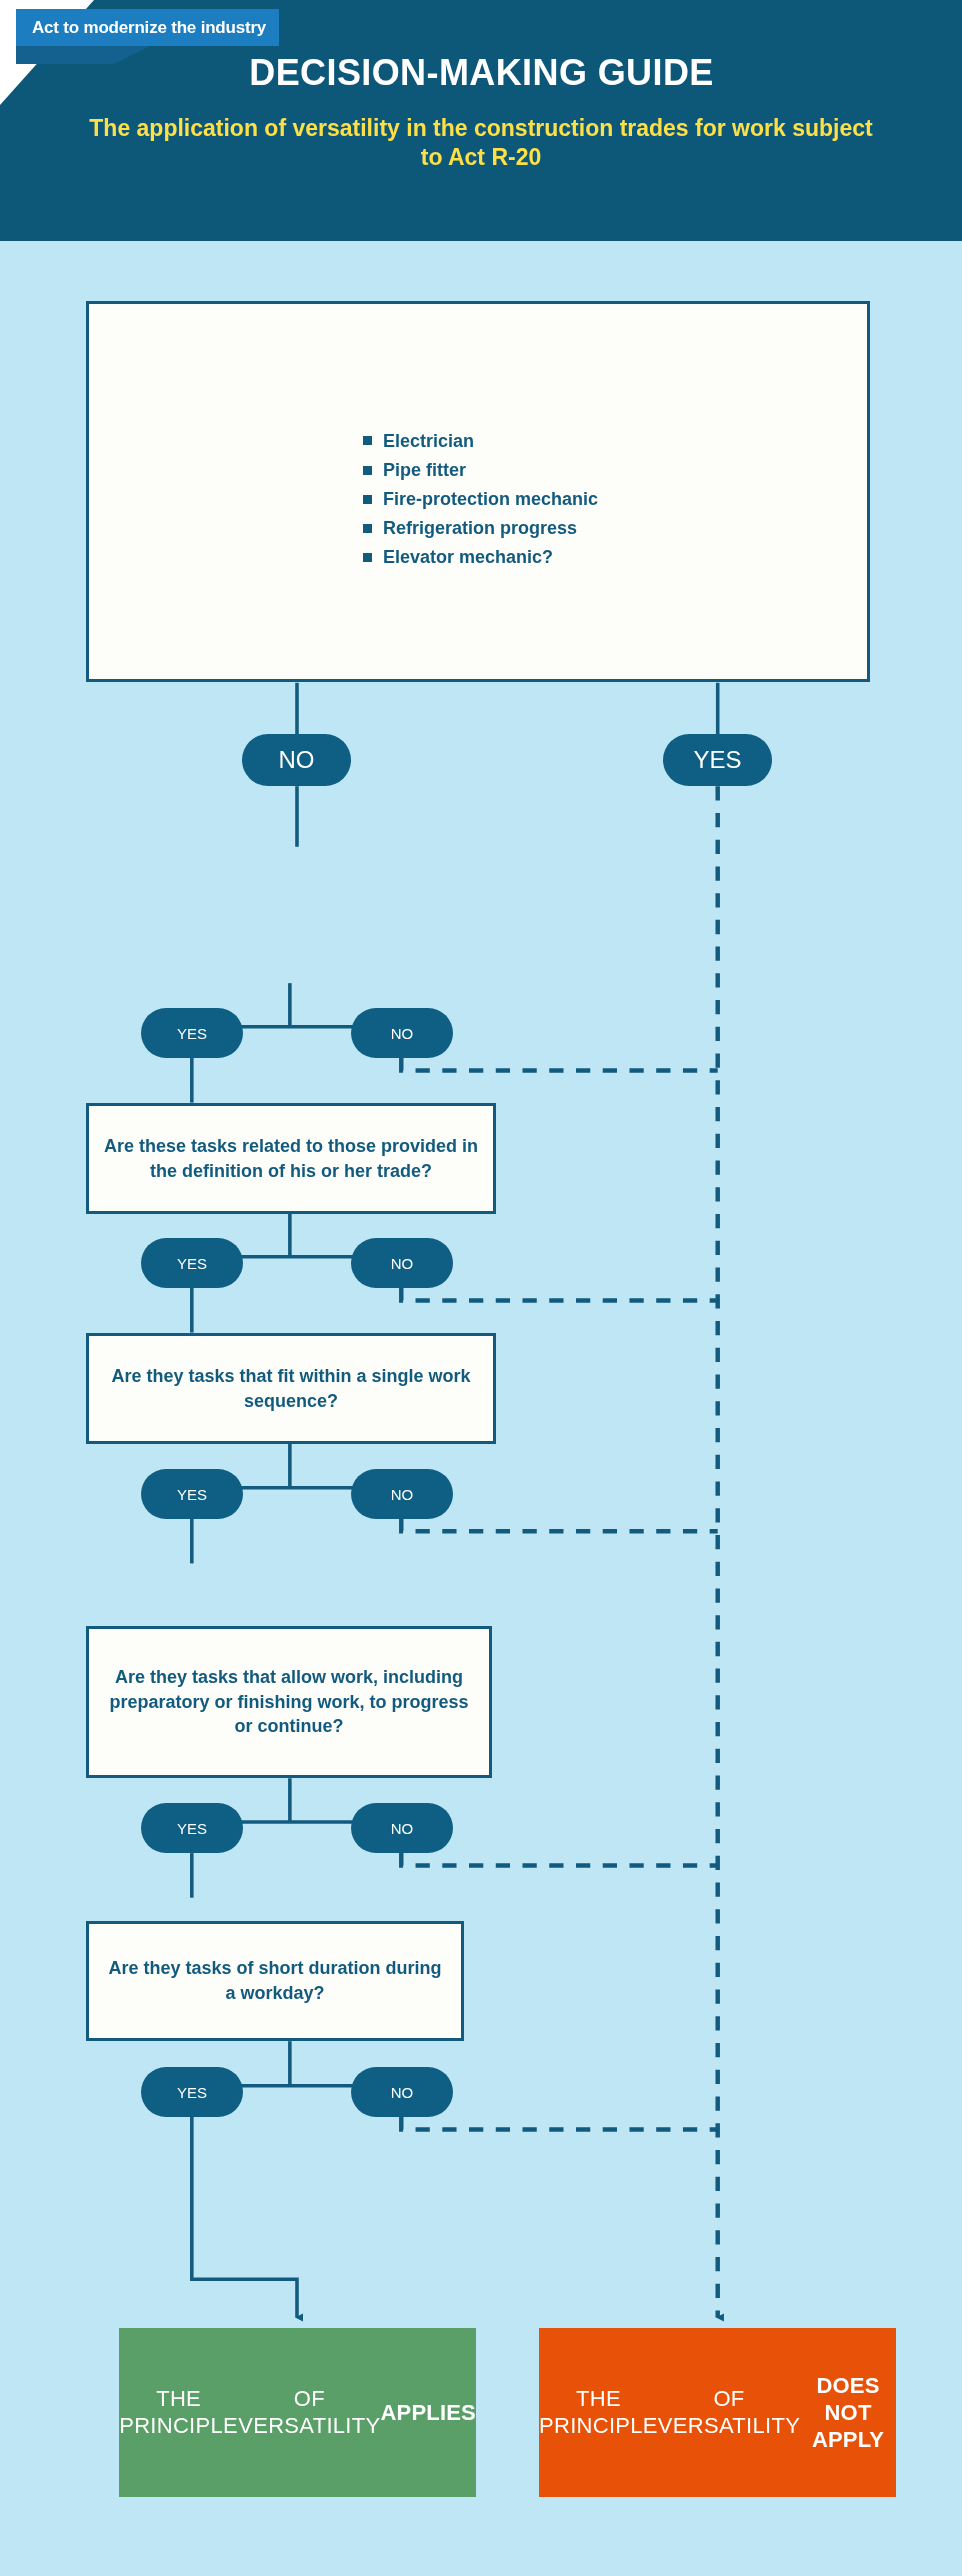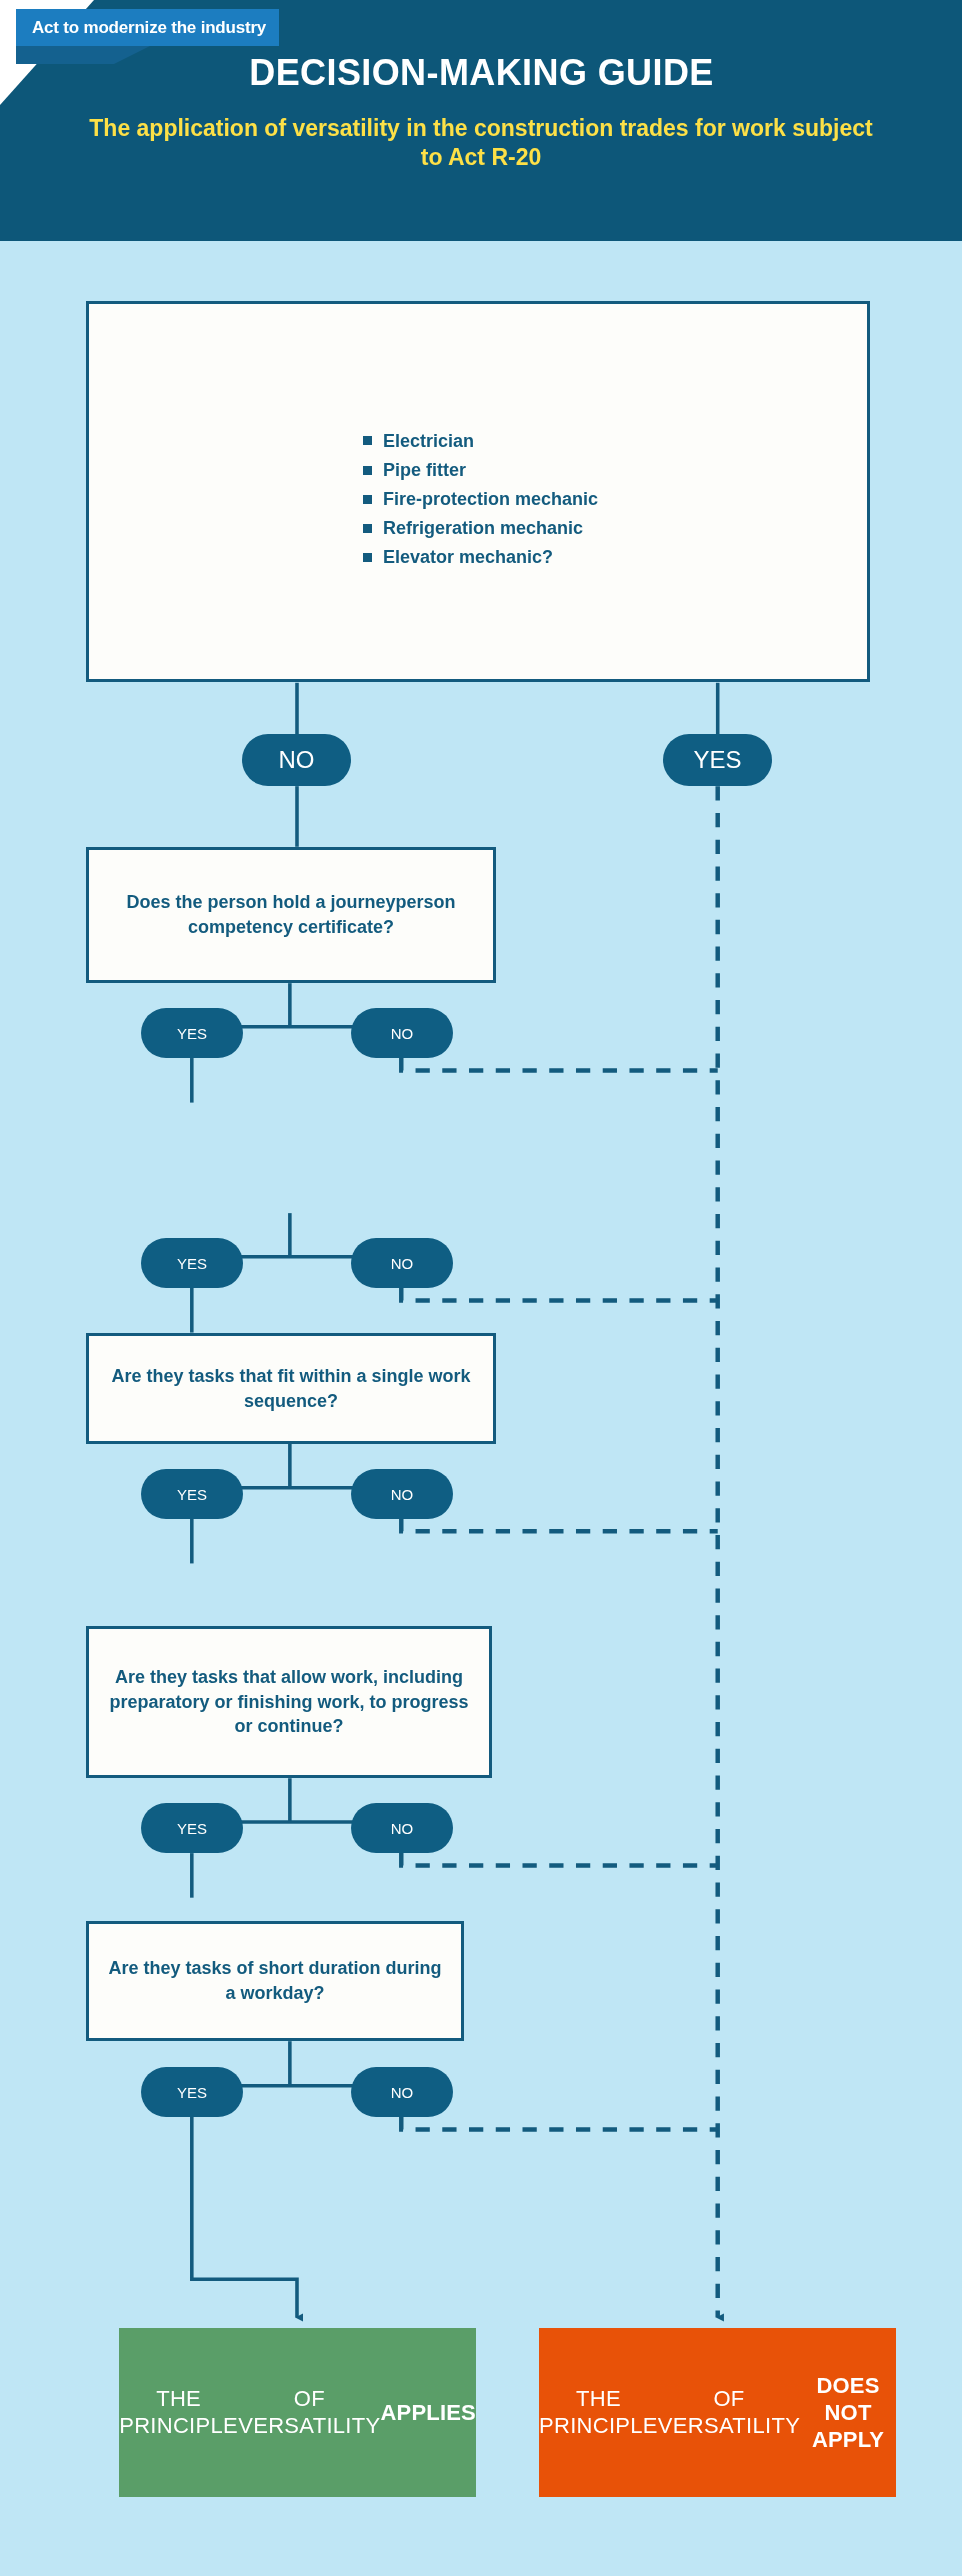--- a/index.html
+++ b/index.html
@@ -223,32 +223,32 @@
       <path d="M450,2079 L450,2093 L805,2093"></path>
       <path d="M450,2375 L450,2389 L805,2389"></path>
     </g>
   </svg>
 
   <div class="qbox q-main" style="left:86px; top:301px; width:784px; height:381px; flex-direction:column; padding:37px 50px;">
     <ul class="trade-list">
       <li>Electrician</li>
       <li>Pipe fitter</li>
       <li>Fire-protection mechanic</li>
-      <li>Refrigeration mechanic</li>
+      <li>Refrigeration progress</li>
       <li>Elevator mechanic?</li>
     </ul>
   </div>
 
   <div class="badge badge-lg" style="left:242px; top:734px; width:109px; height:52px;">NO</div>
   <div class="badge badge-lg" style="left:663px; top:734px; width:109px; height:52px;">YES</div>
 
-  <div class="qbox q-small" style="left:86px; top:847px; width:410px; height:136px;">Does the person hold a journeyperson competency certificate?</div>
   <div class="badge badge-sm" style="left:141px; top:1008px; width:102px; height:50px;">YES</div>
   <div class="badge badge-sm" style="left:351px; top:1008px; width:102px; height:50px;">NO</div>
 
+  <div class="qbox q-small" style="left:86px; top:1103px; width:410px; height:111px;">Are these tasks related to those provided in the definition of his or her trade?</div>
   <div class="badge badge-sm" style="left:141px; top:1238px; width:102px; height:50px;">YES</div>
   <div class="badge badge-sm" style="left:351px; top:1238px; width:102px; height:50px;">NO</div>
 
   <div class="qbox q-small" style="left:86px; top:1333px; width:410px; height:111px;">Are they tasks that fit within a single work sequence?</div>
   <div class="badge badge-sm" style="left:141px; top:1469px; width:102px; height:50px;">YES</div>
   <div class="badge badge-sm" style="left:351px; top:1469px; width:102px; height:50px;">NO</div>
 
   <div class="qbox q-small" style="left:86px; top:1626px; width:406px; height:152px;">Are they tasks that allow work, including preparatory or finishing work, to progress or continue?</div>
   <div class="badge badge-sm" style="left:141px; top:1803px; width:102px; height:50px;">YES</div>
   <div class="badge badge-sm" style="left:351px; top:1803px; width:102px; height:50px;">NO</div>

